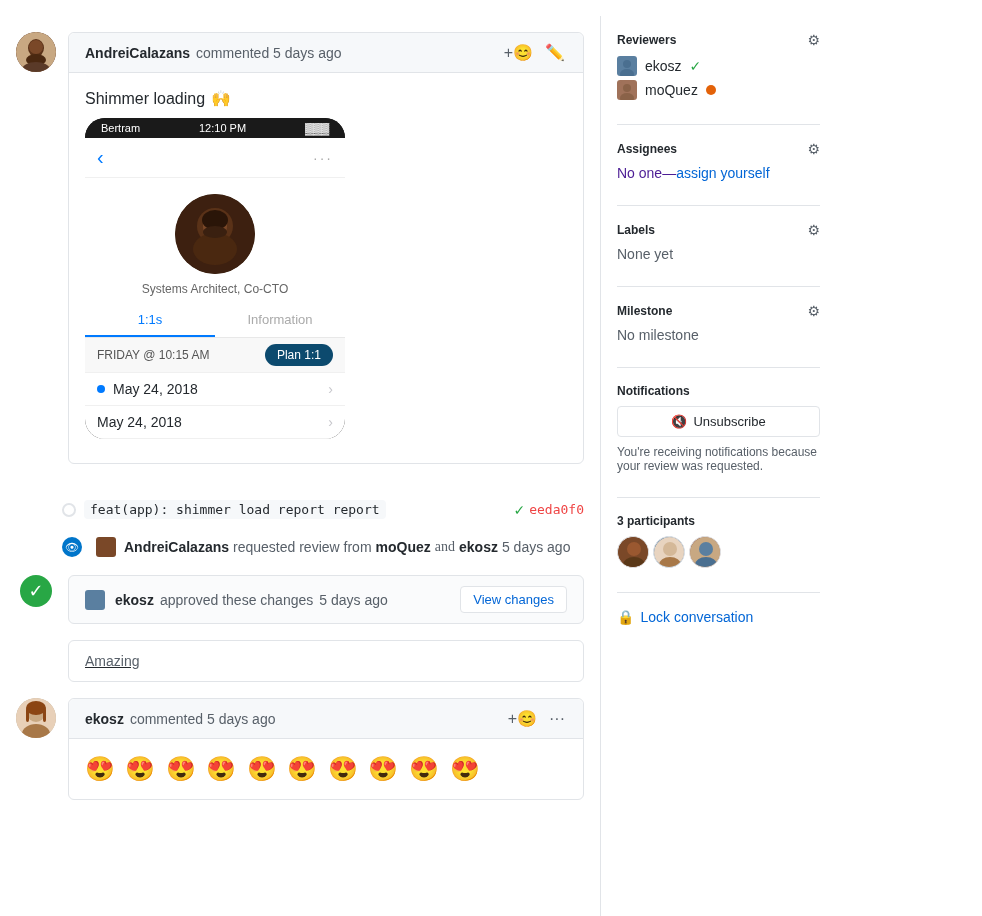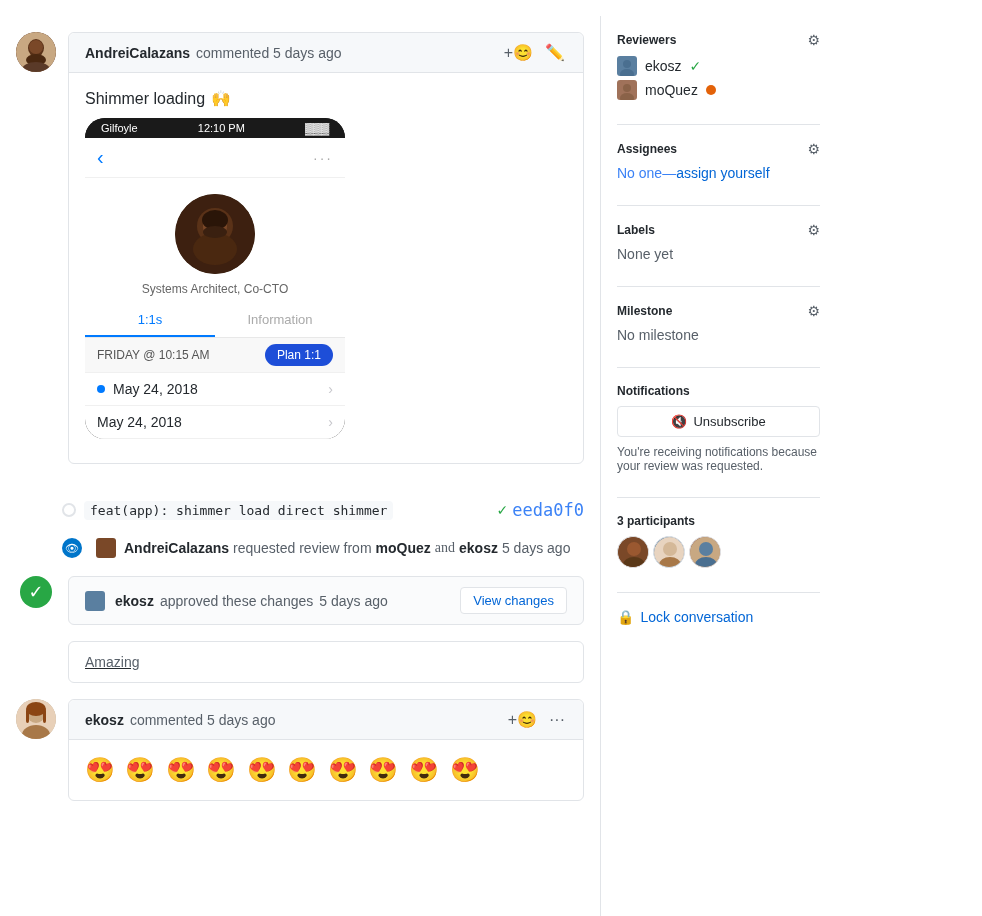--- a/index.html
+++ b/index.html
@@ -20,21 +20,21 @@
     .comment-body { padding: 16px; }
 
     .icon-btn { background: none; border: none; cursor: pointer; color: #586069; font-size: 16px; padding: 2px; }
 
     
     .avatar { width: 40px; height: 40px; border-radius: 50%; overflow: hidden; flex-shrink: 0; }
 
     
     .timeline-row { display: flex; align-items: flex-start; margin-bottom: 12px; position: relative; }
     .commit-code { font-family: "SFMono-Regular", Consolas, monospace; background: #f6f8fa; padding: 2px 6px; border-radius: 4px; font-size: 13px; color: #24292e; }
-    .commit-hash { font-family: "SFMono-Regular", Consolas, monospace; color: #3b82f6; font-size: 17px; }
+    .commit-hash { font-family: "SFMono-Regular", Consolas, monospace; color: #ef4444; font-size: 13px; }
     .check-green { color: #28a745; }
 
     .bold { font-weight: 600; color: #24292e; }
 
     .view-changes-btn { border: 1px solid #e1e4e8; border-radius: 4px; background: #fff; padding: 5px 12px; font-size: 13px; cursor: pointer; color: #0366d6; }
 
     
     .approval-box { border: 1px solid #e1e4e8; border-radius: 6px; margin-bottom: 16px; padding: 12px 16px; color: #586069; font-size: 14px; }
 
     
@@ -45,21 +45,21 @@
     .phone-nav-left { color: #007aff; font-size: 20px; }
     .phone-nav-dots { color: #aaa; letter-spacing: 2px; }
     .profile-section { text-align: center; padding: 16px 16px 8px; }
     .profile-avatar { width: 80px; height: 80px; border-radius: 50%; background: #4a3728; margin: 0 auto 8px; overflow: hidden; display: flex; align-items: center; justify-content: center; }
     .profile-name { font-size: 17px; font-weight: 600; color: #1a1a1a; }
     .profile-title { font-size: 12px; color: #666; margin-top: 2px; }
     .phone-tabs { display: flex; border-bottom: 1px solid #e8e8e8; }
     .phone-tab { flex: 1; text-align: center; padding: 8px; font-size: 13px; color: #aaa; }
     .phone-tab.active { color: #007aff; border-bottom: 2px solid #007aff; }
     .meeting-row { display: flex; align-items: center; justify-content: space-between; padding: 6px 12px; border-bottom: 1px solid #f0f0f0; }
-    .meeting-btn { background: #1d4ed8; color: #fff; border: none; border-radius: 14px; padding: 4px 12px; font-size: 12px; cursor: pointer; }
+    .meeting-btn { background: #0c4a6e; color: #fff; border: none; border-radius: 14px; padding: 4px 12px; font-size: 12px; cursor: pointer; }
     .meeting-row-simple { display: flex; align-items: center; justify-content: space-between; padding: 8px 12px; border-bottom: 1px solid #f0f0f0; }
     .chevron { color: #c7c7cc; font-size: 14px; }
     .dot-blue { width: 8px; height: 8px; border-radius: 50%; background: #007aff; display: inline-block; margin-right: 4px; }
 
     
     .shimmer-text { font-size: 16px; color: #24292e; margin-bottom: 10px; display: flex; align-items: center; gap: 6px; }
 
     
     .sidebar-section { margin-bottom: 24px; }
     .sidebar-section-header { display: flex; align-items: center; justify-content: space-between; margin-bottom: 8px; }
@@ -130,21 +130,21 @@
             </div>
           </div>
           <div class="comment-body">
             <div class="shimmer-text">
               <span>Shimmer loading</span>
               <span>🙌</span>
             </div>
 
             <div class="phone-mockup">
               <div class="phone-status-bar">
-                <span>Gilfoyle</span>
+                <span>Bertram</span>
                 <span>12:10 PM</span>
                 <span>▓▓▓</span>
               </div>
               <div class="phone-screen">
                 <div class="phone-nav">
                   <span class="phone-nav-left">‹</span>
                   <span class="phone-nav-dots">···</span>
                 </div>
                 <div class="profile-section">
                   <div class="profile-avatar">
@@ -181,21 +181,21 @@
                 </div>
               </div>
             </div>
           </div>
         </div>
       </div>
     </div>
 
     <div class="commit-row-wrapper" style="margin-bottom: 8px; padding-left: 46px;">
       <div class="commit-dot"></div>
-      <span class="commit-code">feat(app): shimmer load direct shimmer</span>
+      <span class="commit-code">feat(app): shimmer load report report</span>
       <span style="margin-left: auto; display:flex; align-items:center; gap:4px;">
         <span class="check-green">✓</span>
         <span class="commit-hash">eeda0f0</span>
       </span>
     </div>
 
     <div class="timeline-row" style="padding-left: 40px; margin-bottom: 12px; align-items: center;">
       <div style="width:32px; height:32px; flex-shrink:0; margin-right:8px; display:flex; align-items:center; justify-content:center;">
         <div style="width:20px; height:20px; border-radius:50%; background:#0075ca; display:flex; align-items:center; justify-content:center; color:#fff; font-size:11px;">👁</div>
       </div>
@@ -307,21 +307,21 @@
     </div>
 
     <hr class="divider">
 
     <div class="sidebar-section">
       <div class="sidebar-section-header">
         <span class="sidebar-label">Assignees</span>
         <span class="sidebar-gear">⚙</span>
       </div>
       <span class="muted">
-        <span style="color:#3b82f6;">No one—</span><span class="muted-link">assign yourself</span>
+        <span style="color:#4c1d95;">No one—</span><span class="muted-link">assign yourself</span>
       </span>
     </div>
 
     <hr class="divider">
 
     <div class="sidebar-section">
       <div class="sidebar-section-header">
         <span class="sidebar-label">Labels</span>
         <span class="sidebar-gear">⚙</span>
       </div>

